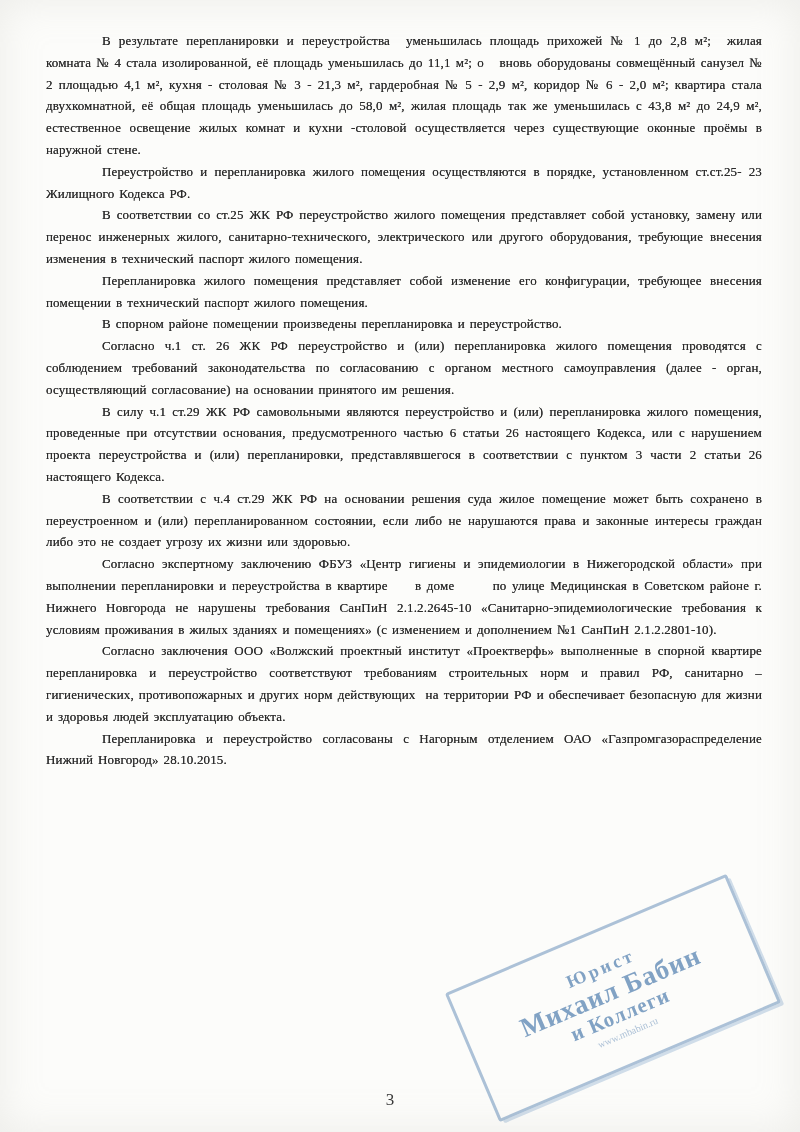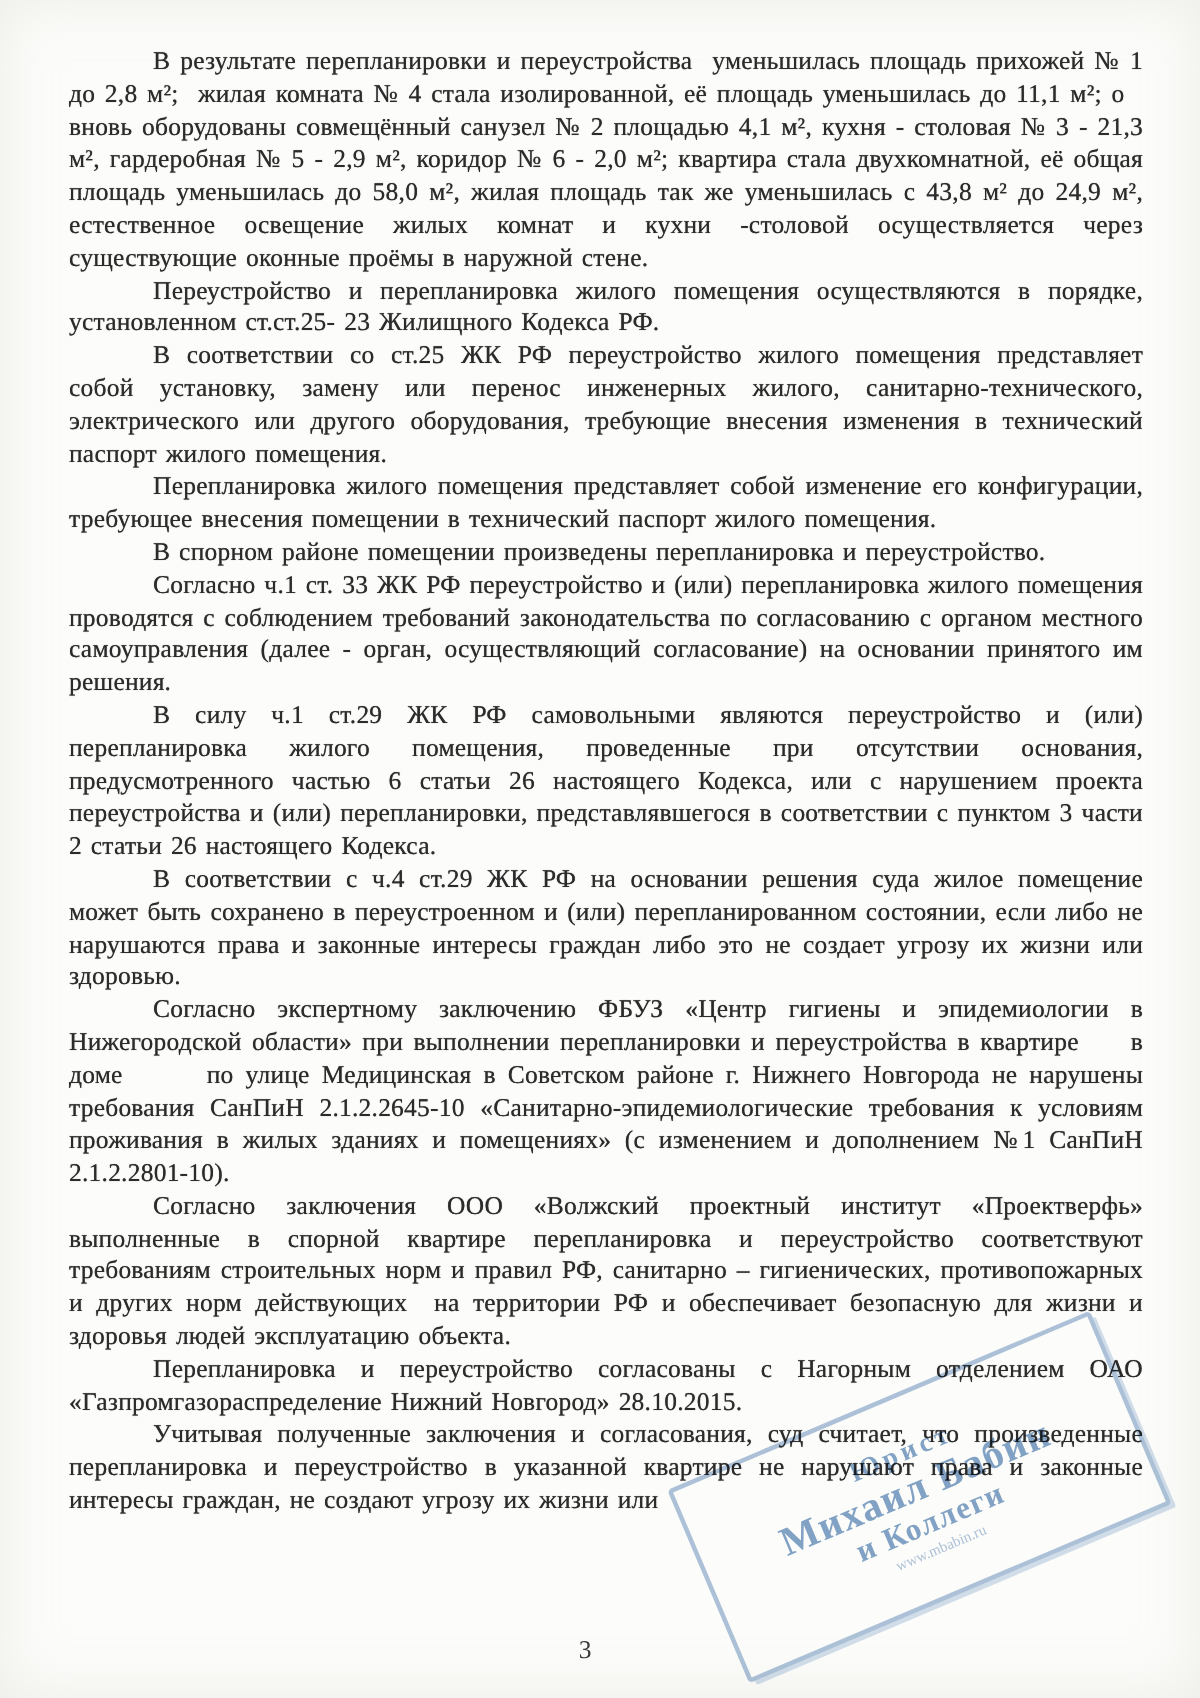--- a/index.html
+++ b/index.html
@@ -20,21 +20,21 @@
   .text-block {
     position: absolute;
     left: 46px;
     top: 30px;
     width: 716px;
   }
   .text-block p {
     margin: 0;
     text-align: justify;
     text-indent: 56px;
-    font-size: 17px;
+    font-size: 13px;
     line-height: 21.8px;
     letter-spacing: 0.15px;
     word-spacing: 1.5px;
     text-shadow: 0 0 0.5px rgba(45,45,45,0.85);
   }
   .stamp {
     position: absolute;
     left: 460px;
     top: 928px;
     width: 300px;
@@ -88,27 +88,26 @@
 <body>
 
 <div class="page">
 
   <div class="text-block">
     <p>В результате перепланировки и переустройства&nbsp; уменьшилась площадь прихожей № 1 до 2,8 м²;&nbsp; жилая комната № 4 стала изолированной, её площадь уменьшилась до 11,1 м²; о&nbsp;&nbsp; вновь оборудованы совмещённый санузел № 2 площадью 4,1 м², кухня - столовая № 3 - 21,3 м², гардеробная № 5 - 2,9 м², коридор № 6 - 2,0 м²; квартира стала двухкомнатной, её общая площадь уменьшилась до 58,0 м², жилая площадь так же уменьшилась с 43,8 м² до 24,9 м², естественное освещение жилых комнат и кухни -столовой осуществляется через существующие оконные проёмы в наружной стене.</p>
     <p>Переустройство и перепланировка жилого помещения осуществляются в порядке, установленном ст.ст.25- 23 Жилищного Кодекса РФ.</p>
     <p>В соответствии со ст.25 ЖК РФ переустройство жилого помещения представляет собой установку, замену или перенос инженерных жилого, санитарно-технического, электрического или другого оборудования, требующие внесения изменения в технический паспорт жилого помещения.</p>
     <p>Перепланировка жилого помещения представляет собой изменение его конфигурации, требующее внесения помещении в технический паспорт жилого помещения.</p>
     <p>В спорном районе помещении произведены перепланировка и переустройство.</p>
-    <p>Согласно ч.1 ст. 33 ЖК РФ переустройство и (или) перепланировка жилого помещения проводятся с соблюдением требований законодательства по согласованию с органом местного самоуправления (далее - орган, осуществляющий согласование) на основании принятого им решения.</p>
+    <p>Согласно ч.1 ст. 26 ЖК РФ переустройство и (или) перепланировка жилого помещения проводятся с соблюдением требований законодательства по согласованию с органом местного самоуправления (далее - орган, осуществляющий согласование) на основании принятого им решения.</p>
     <p>В силу ч.1 ст.29 ЖК РФ самовольными являются переустройство и (или) перепланировка жилого помещения, проведенные при отсутствии основания, предусмотренного частью 6 статьи 26 настоящего Кодекса, или с нарушением проекта переустройства и (или) перепланировки, представлявшегося в соответствии с пунктом 3 части 2 статьи 26 настоящего Кодекса.</p>
     <p>В соответствии с ч.4 ст.29 ЖК РФ на основании решения суда жилое помещение может быть сохранено в переустроенном и (или) перепланированном состоянии, если либо не нарушаются права и законные интересы граждан либо это не создает угрозу их жизни или здоровью.</p>
     <p>Согласно экспертному заключению ФБУЗ «Центр гигиены и эпидемиологии в Нижегородской области» при выполнении перепланировки и переустройства в квартире&nbsp;&nbsp;&nbsp;&nbsp; в доме&nbsp;&nbsp;&nbsp;&nbsp;&nbsp;&nbsp; по улице Медицинская в Советском районе г. Нижнего Новгорода не нарушены требования СанПиН 2.1.2.2645-10 «Санитарно-эпидемиологические требования к условиям проживания в жилых зданиях и помещениях» (с изменением и дополнением №1 СанПиН 2.1.2.2801-10).</p>
     <p>Согласно заключения ООО «Волжский проектный институт «Проектверфь» выполненные в спорной квартире перепланировка и переустройство соответствуют требованиям строительных норм и правил РФ, санитарно – гигиенических, противопожарных и других норм действующих&nbsp; на территории РФ и обеспечивает безопасную для жизни и здоровья людей эксплуатацию объекта.</p>
     <p>Перепланировка и переустройство согласованы с Нагорным отделением ОАО «Газпромгазораспределение Нижний Новгород» 28.10.2015.</p>
-    <p>Учитывая полученные заключения и согласования, суд считает, что произведенные перепланировка и переустройство в указанной квартире не нарушают права и законные интересы граждан, не создают угрозу их жизни или</p>
   </div>
 
   <div class="stamp">
     <div class="stamp-title">Юрист</div>
     <div class="stamp-name">Михаил Бабин</div>
     <div class="stamp-subtitle">и Коллеги</div>
     <div class="stamp-url">www.mbabin.ru</div>
   </div>
 
   <div class="page-number">3</div>

